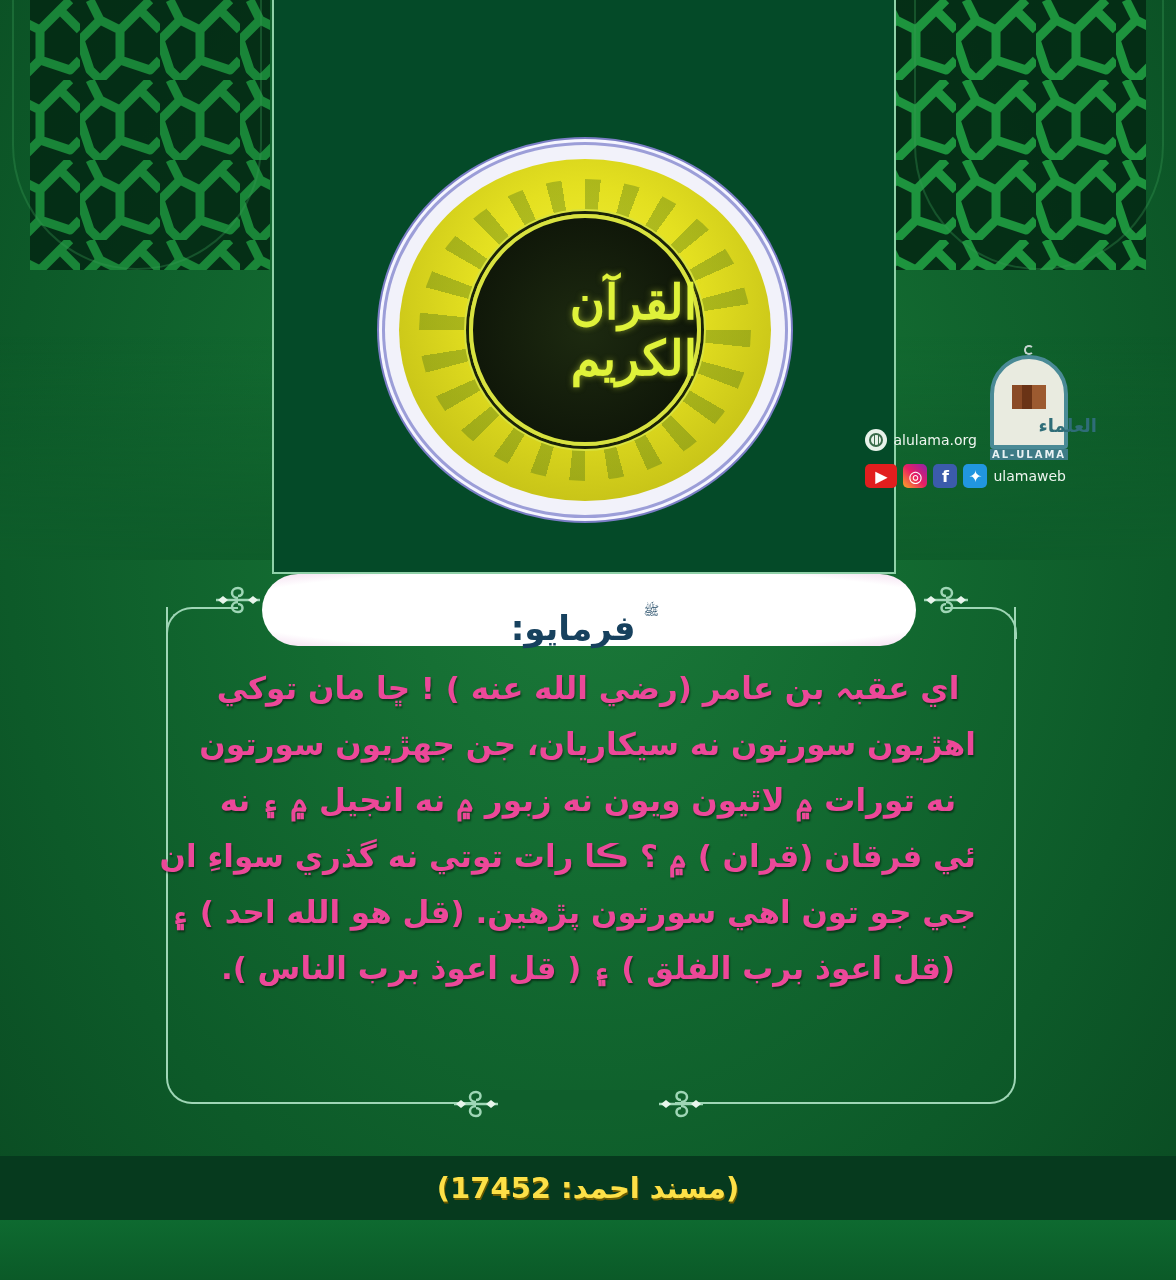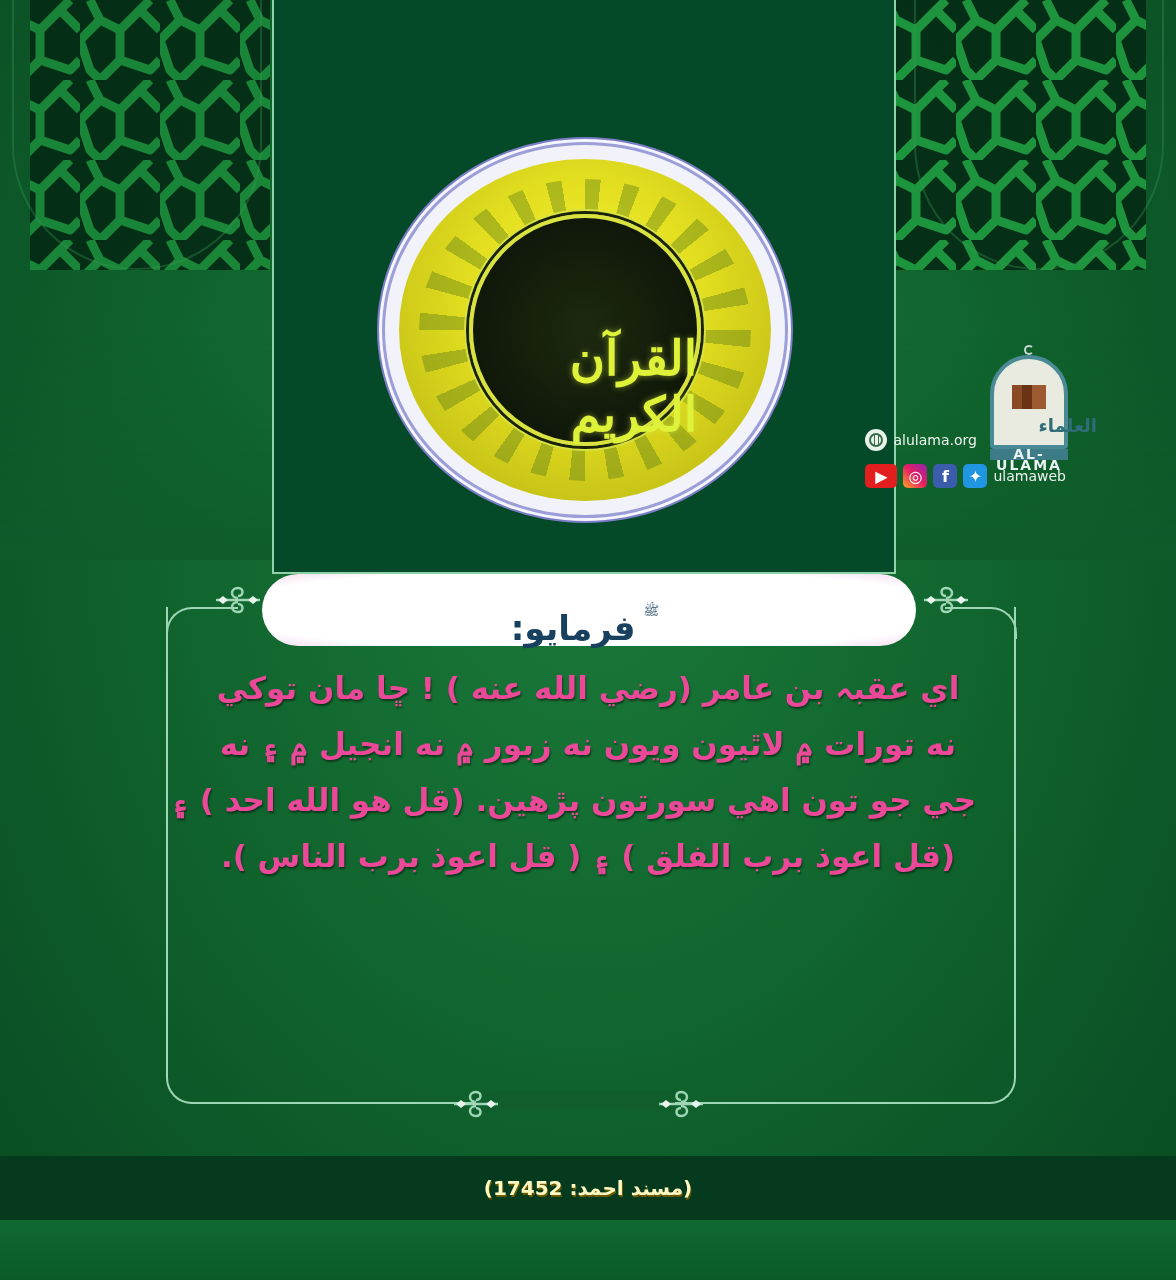--- a/index.html
+++ b/index.html
@@ -49,21 +49,21 @@
   .emblem-disc::before {
     content: ""; position: absolute; inset: 20px; border-radius: 50%;
     background: repeating-conic-gradient(rgba(70,110,20,0.35) 0deg 6deg, transparent 6deg 15deg);
   }
   .emblem-core {
     position: relative; z-index: 2;
     width: 232px; height: 232px; border-radius: 50%;
     background: radial-gradient(circle, #1d2a10 0%, #0e1508 80%);
     border: 4px solid #d8e240;
     box-shadow: 0 0 0 3px #1a2208, 0 0 0 5px #d8e240;
-    display: flex; align-items: flex-end; justify-content: center;
+    display: flex; align-items: center; justify-content: center;
     color: #dff23a;
     font-family: "DejaVu Serif", serif;
     font-size: 48px; font-weight: bold;
     direction: rtl;
     text-shadow: 0 0 6px rgba(220,240,60,0.5);
   }
   .brand {
     position: absolute; right: 110px; top: 425px; text-align: left;
     font-family: "DejaVu Sans", sans-serif; color: #e8f2ea;
   }
@@ -93,21 +93,21 @@
     position: absolute; left: 0; top: 10px; width: 78px; height: 94px;
     background: #e9ebe0; border: 4px solid #4a8a96;
     border-radius: 39px 39px 4px 4px;
   }
   .logo .books {
     position: absolute; left: 22px; top: 40px; width: 34px; height: 24px;
     background: linear-gradient(90deg, #8a4a26 0 30%, #6a3316 30% 60%, #9c5a30 60%);
   }
   .logo .label {
     position: absolute; left: 0; bottom: 0; width: 78px; height: 11px;
-    background: #3d7b86; color: #e9f2f4; font-size: 14px;
+    background: #3d7b86; color: #e9f2f4; font-size: 10px;
     letter-spacing: 2px; text-align: center; line-height: 11px; font-weight: bold;
   }
   .logo .moon {
     position: absolute; left: 34px; top: 0; width: 10px; height: 10px;
     border-radius: 50%; border: 2px solid #c6d4d0; border-right-color: transparent;
   }
   .logo .ar {
     position: absolute; left: 10px; top: 70px; width: 58px; text-align: center;
     color: #2f6d78; font-size: 18px; font-weight: bold; direction: rtl; margin-left: 39px;
   }
@@ -161,21 +161,21 @@
   }
   .body-line { height: 56px; line-height: 56px; white-space: nowrap; }
   .ref-band {
     position: absolute; left: 0; top: 1156px; width: 1176px; height: 64px;
     background: #063a1e;
     display: flex; align-items: center; justify-content: center;
     direction: rtl;
   }
   .ref-text {
     font-family: "DejaVu Sans", sans-serif; font-weight: bold;
-    color: #fef9c3; font-size: 20px;
+    color: #fde047; font-size: 29px;
     text-shadow: 1px 2px 0 #6b5a00;
   }
   .bottom-fill {
     position: absolute; left: 0; top: 1220px; width: 1176px; height: 60px;
     background: linear-gradient(180deg, #0e6a30, #0b5a28);
   }
 </style>
 </head>
 <body>
 
@@ -285,21 +285,23 @@
     </svg>
 </div>
 
 <div class="title-pill">
   <span class="title-honorific">ﷺ</span>
   <span class="title-text">فرمايو:</span>
 </div>
 
 <div class="body-text">
   <div class="body-line">اي عقبہ بن عامر (رضي الله عنه ) ! ڇا مان توکي</div>
+  <div class="body-line">اهڙيون سورتون نه سيکاريان، جن جهڙيون سورتون</div>
   <div class="body-line">نه تورات ۾ لاٿيون ويون نه زبور ۾ نه انجيل ۾ ۽ نه</div>
+  <div class="body-line">ئي فرقان (قران ) ۾ ؟ ڪا رات توتي نه گذري سواءِ ان</div>
   <div class="body-line">جي جو تون اهي سورتون پڙهين. (قل هو الله احد ) ۽</div>
   <div class="body-line">(قل اعوذ برب الفلق ) ۽ ( قل اعوذ برب الناس ).</div>
 </div>
 
 <div class="ref-band">
   <span class="ref-text">(مسند احمد: 17452)</span>
 </div>
 <div class="bottom-fill"></div>
 
 </body></html>

